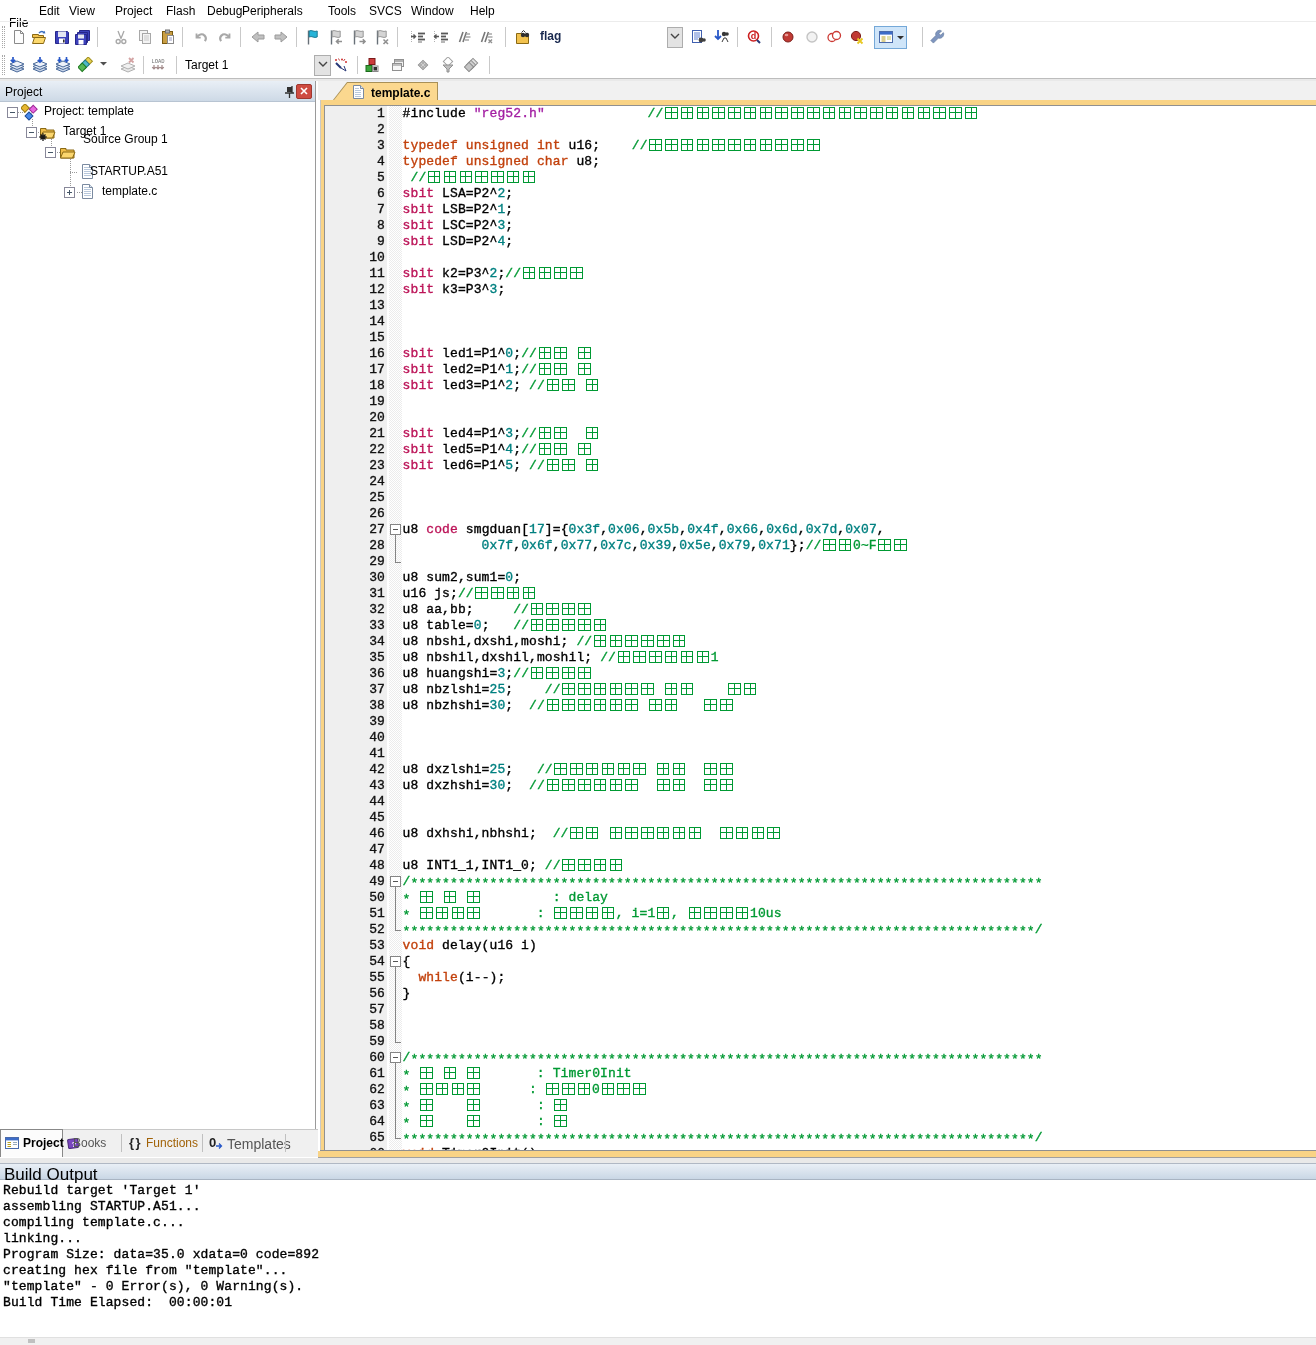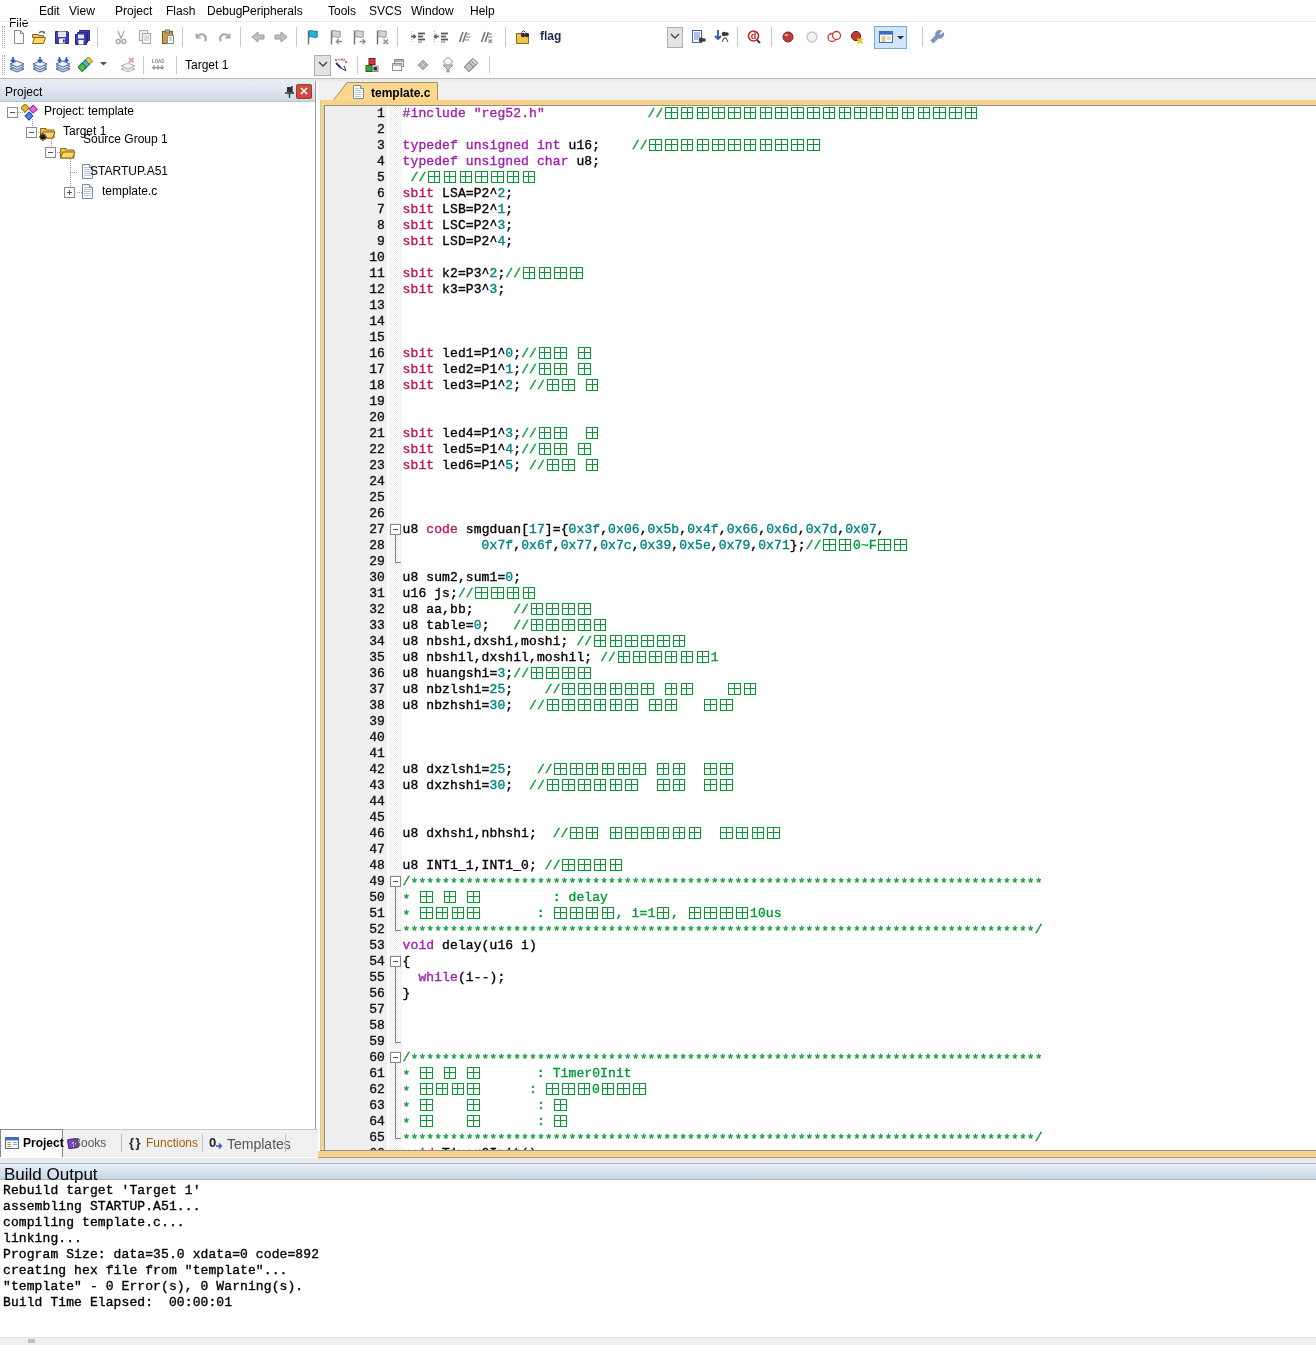--- a/index.html
+++ b/index.html
@@ -1,18 +1,18 @@
 <!DOCTYPE html>
 <html><head><meta charset="utf-8"><style>
 *{margin:0;padding:0;box-sizing:border-box}
 body{width:1316px;height:1345px;position:relative;background:#fff;overflow:hidden;
  font-family:"Liberation Sans",sans-serif;-webkit-font-smoothing:antialiased}
 .abs{position:absolute}
 
-.k{color:#a21caf}.s{color:#bc1458}.n{color:#008080}.c{color:#009933}.p{color:#a31fa3}.d{color:#a21caf}
+.k{color:#c2410c}.s{color:#bc1458}.n{color:#008080}.c{color:#009933}.p{color:#a31fa3}.d{color:#000000}
 pre{font-family:"Liberation Mono",monospace;font-weight:normal;-webkit-text-stroke:0.35px currentColor;font-size:13px;line-height:16px;letter-spacing:0.1px}
 i{font-style:normal;display:inline-block;width:12.5px;height:12.5px;margin:0 1.65px -2px 1.65px;border:1px solid;
  background:linear-gradient(currentColor,currentColor) 50% 50%/13px 1px no-repeat,
  linear-gradient(currentColor,currentColor) 50% 50%/1px 13px no-repeat}
 u{text-decoration:none;display:inline-block;width:15.8px}
 em{font-style:normal;position:relative;top:2px}
 .sep1{position:absolute;top:27px;width:1px;height:20px;background:#c9c9c9}
 .sep2{position:absolute;top:56px;width:1px;height:18px;background:#c9c9c9}
 .grip{position:absolute;left:2px;width:3px;border-left:1px dotted #a8a8a8;border-right:1px dotted #a8a8a8}
 .box{position:absolute;width:11px;height:11px;background:#fff;border:1px solid #889;}

